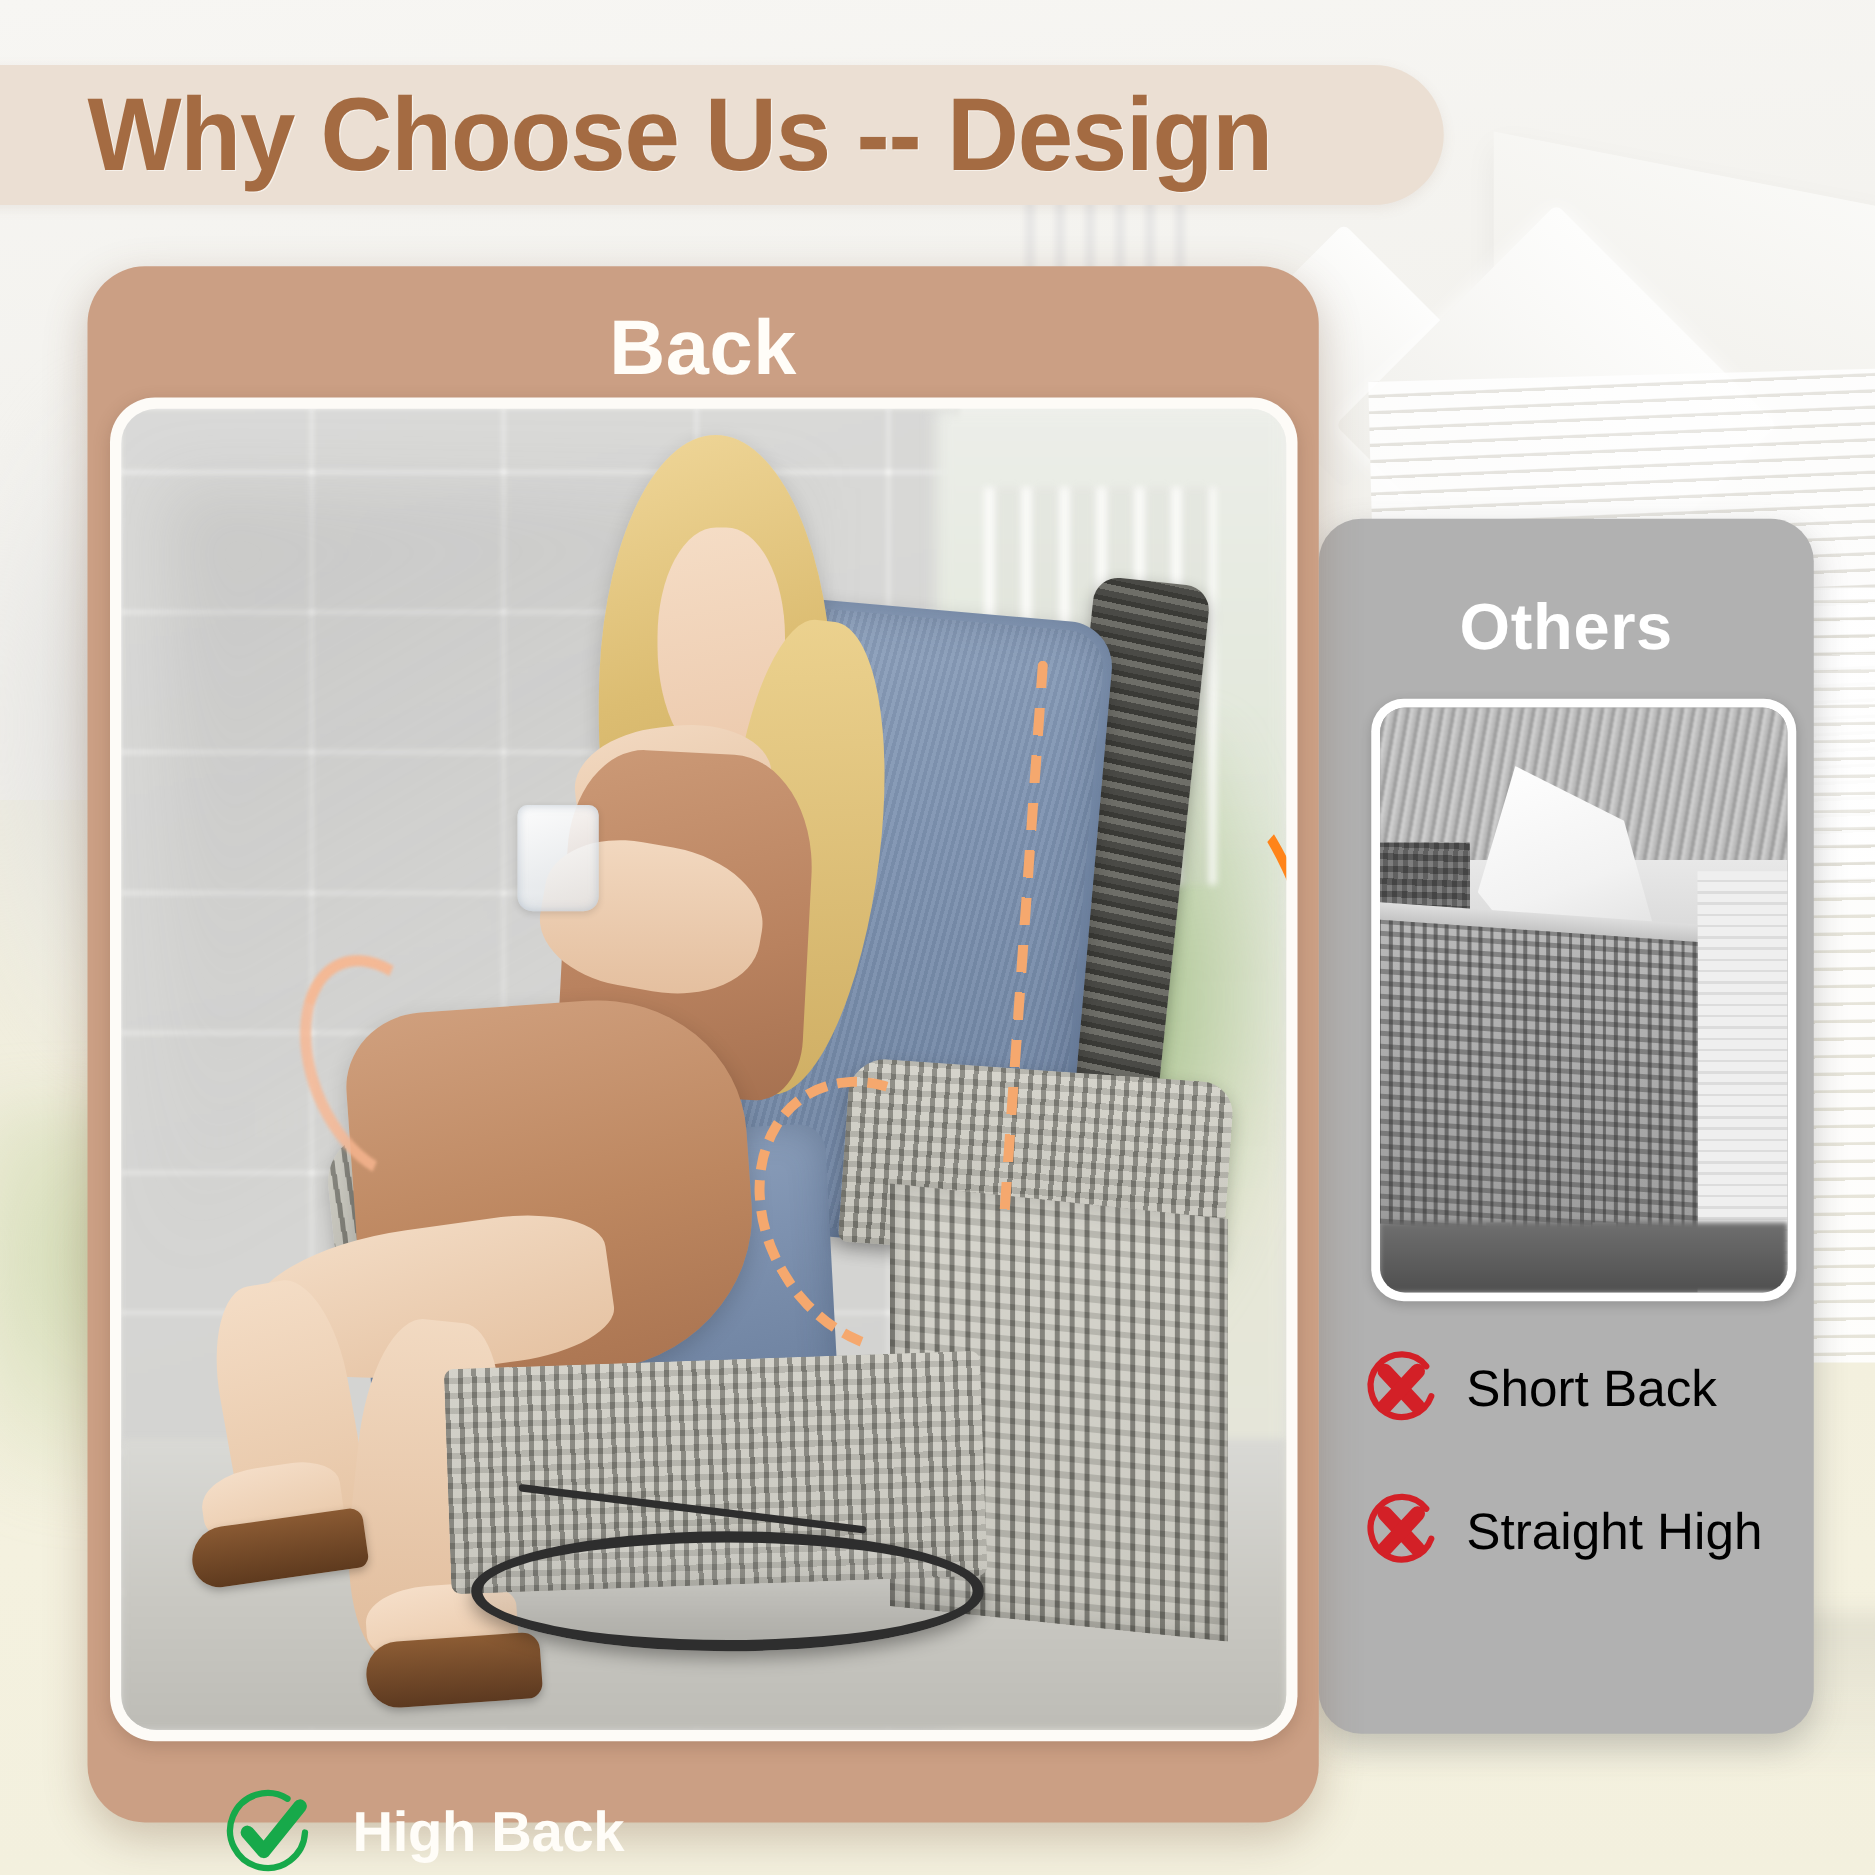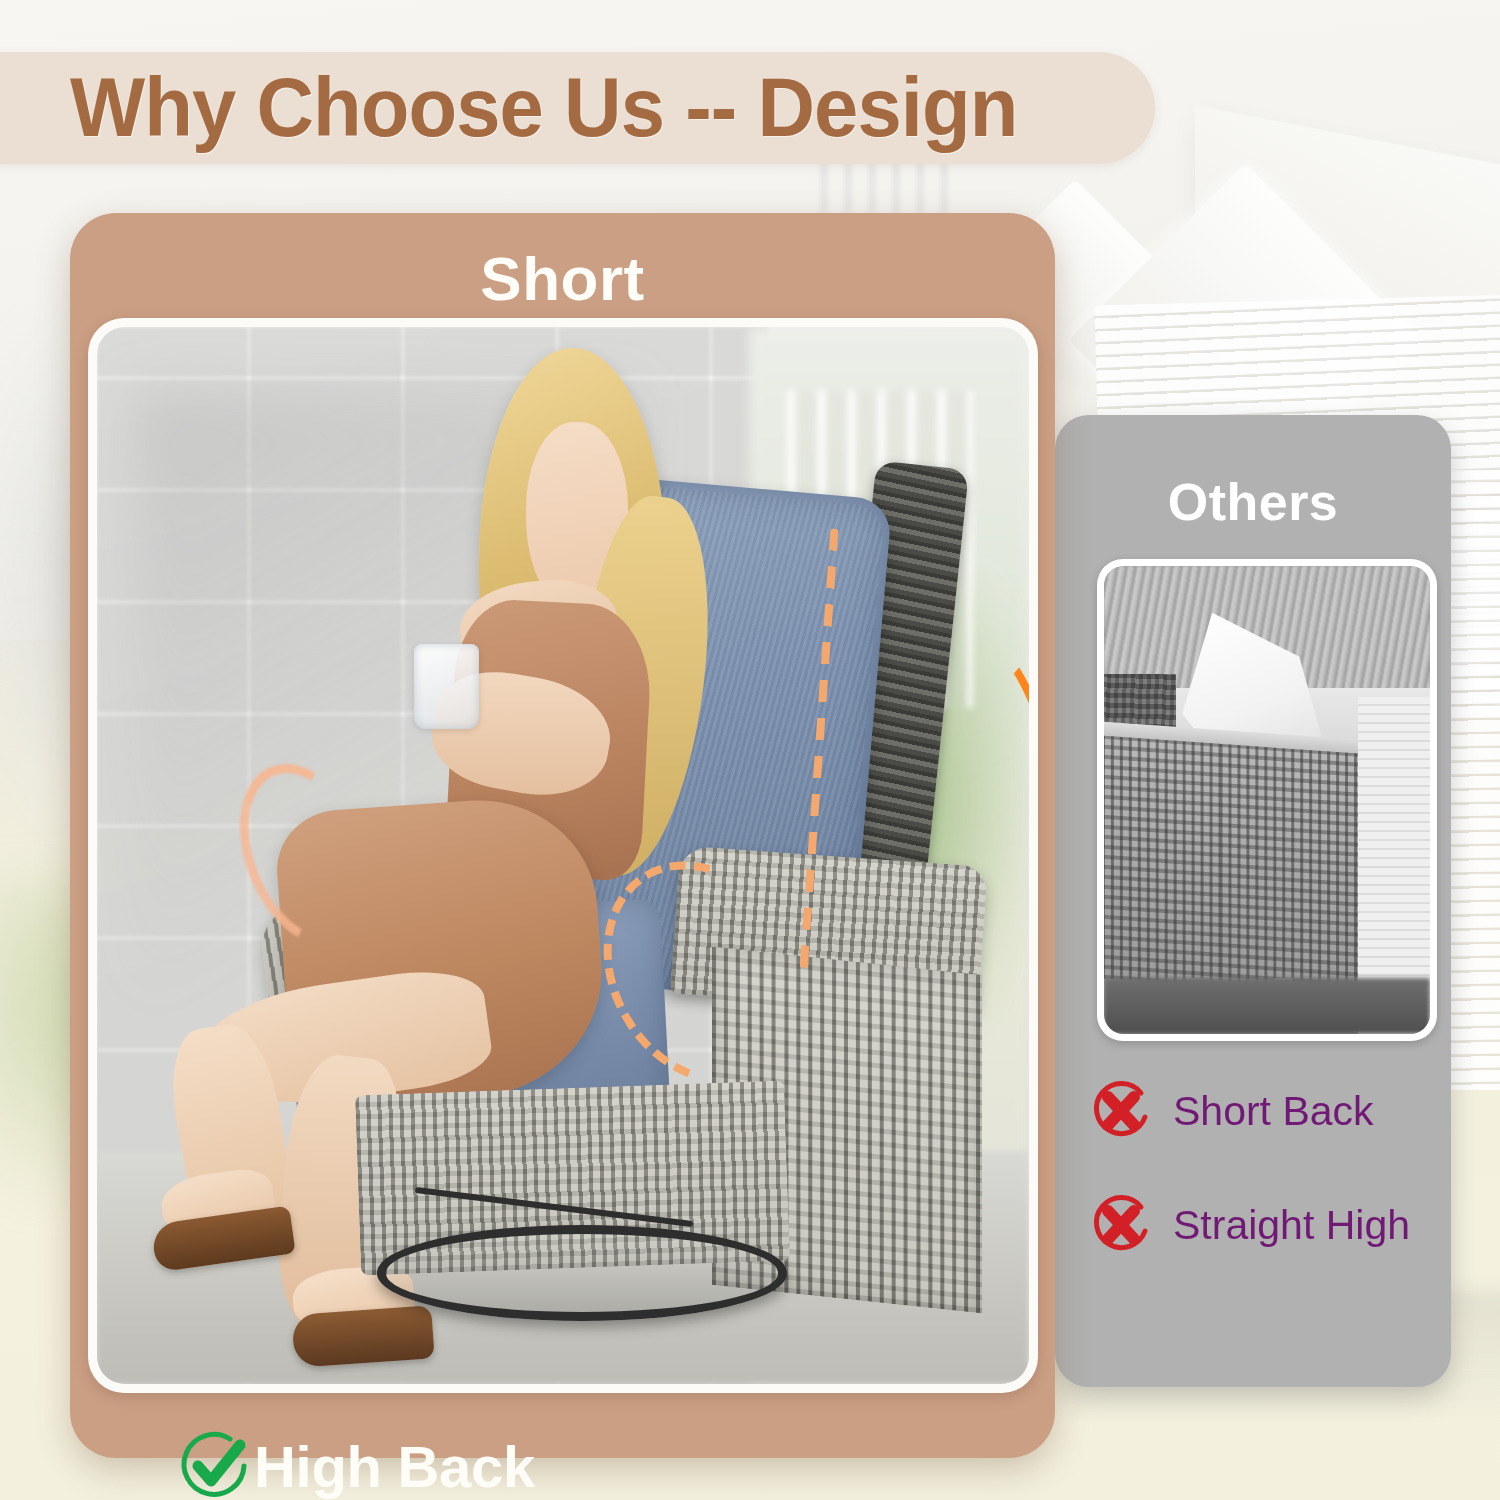--- a/index.html
+++ b/index.html
@@ -157,21 +157,21 @@
   }
   .gs-wallright {
     position:absolute; right:0; top:28%; width:22%; height:72%;
     background:repeating-linear-gradient(180deg,#efefef 0 7px,#dcdcdc 7px 9px);
   }
 
   #others-list { position:absolute; left:32px; top:662px; width:100%; }
   .x-row { display:flex; align-items:center; margin-bottom:46px; }
   .x-icon { width:68px; height:68px; flex:0 0 68px; position:relative; }
   .x-label {
-    color:#701a75; font-size:41px; font-weight:500; margin-left:18px; white-space:nowrap;
+    color:#000000; font-size:41px; font-weight:500; margin-left:18px; white-space:nowrap;
   }
 
   
   #ours-panel {
     position:absolute; left:70px; top:213px; width:985px; height:1245px;
     background:#cb9f84;
     border-radius:46px;
     box-shadow:0 12px 34px rgba(120,85,60,.30);
   }
   #ours-title {
@@ -429,21 +429,21 @@
     border-radius:50%;
     transform:rotate(-30deg);
     border-style:dashed;
   }
 
   
   #ours-list { position:absolute; left:108px; top:1215px; }
   .check-row { display:flex; align-items:center; margin-bottom:48px; }
   .check-icon { width:76px; height:76px; flex:0 0 76px; }
   .check-label {
-    color:#fffdf8; font-size:58px; font-weight:bold; white-space:nowrap;
+    color:#fffdf8; font-size:45px; font-weight:bold; margin-left:28px; white-space:nowrap;
     letter-spacing:-.3px;
   }
 </style>
 </head>
 <body>
 
 <div id="bg">
   <div class="bg-sky"></div>
   <div class="bg-ground"></div>
   <div class="roof-slab"></div>
@@ -500,21 +500,21 @@
           <path d="M47 20 L21 48" stroke="#D32027" stroke-width="12" stroke-linecap="round"></path>
         </svg>
       </span>
       <span class="x-label">Straight High</span>
     </div>
 
   </div>
 </div>
 
 <div id="ours-panel">
-  <div id="ours-title">Short</div>
+  <div id="ours-title">Back</div>
 
   <div id="ours-photo">
     <div id="ours-photo-inner">
 
       <div class="ph-wall"></div>
       <div class="ph-wall-shadow"></div>
       <div class="ph-outdoor"></div>
       <div class="ph-greenery"></div>
       <div class="ph-railing"></div>
       <div class="ph-floor"></div>

